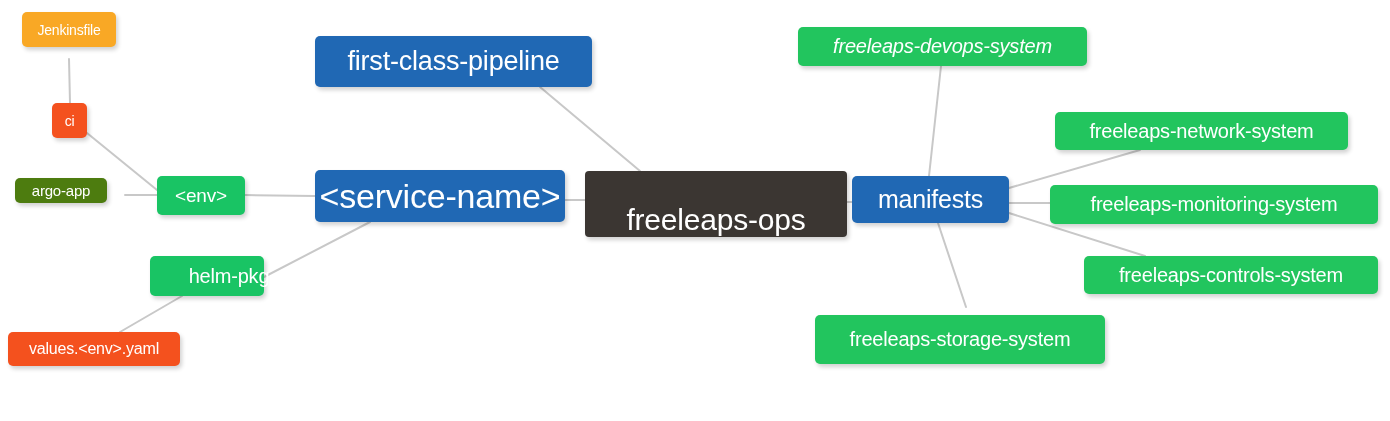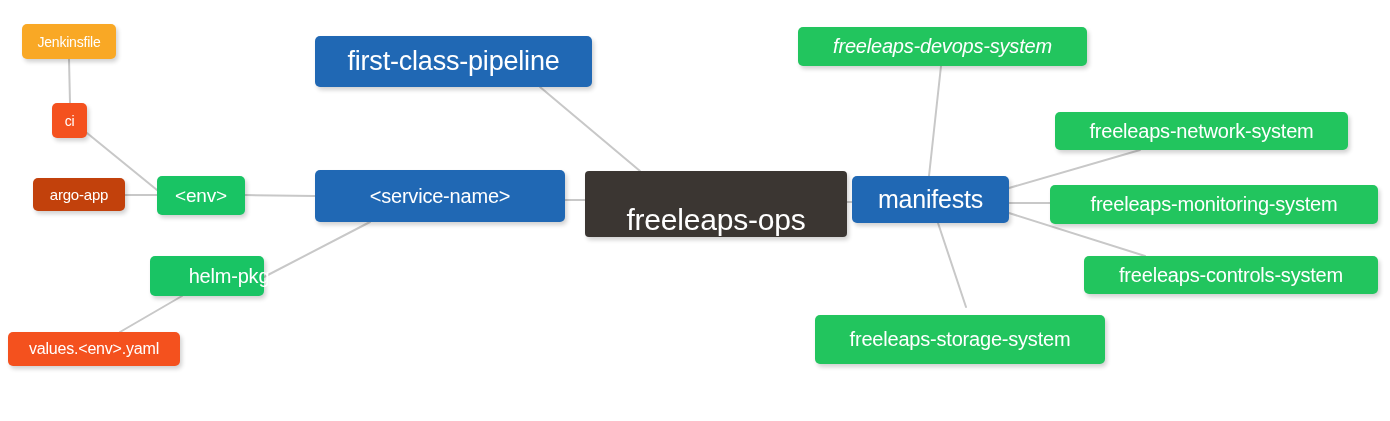--- a/index.html
+++ b/index.html
@@ -57,42 +57,42 @@
       <line x1="540" y1="87" x2="640" y2="171" stroke="#c8c8c8" stroke-width="2" stroke-linecap="round"></line>
       <line x1="565" y1="200" x2="585" y2="200" stroke="#c8c8c8" stroke-width="2" stroke-linecap="round"></line>
       <line x1="847" y1="202" x2="852" y2="202" stroke="#c8c8c8" stroke-width="2" stroke-linecap="round"></line>
       <line x1="941" y1="66" x2="929" y2="176" stroke="#c8c8c8" stroke-width="2" stroke-linecap="round"></line>
       <line x1="1009" y1="188" x2="1140" y2="150" stroke="#c8c8c8" stroke-width="2" stroke-linecap="round"></line>
       <line x1="1009" y1="203" x2="1050" y2="203" stroke="#c8c8c8" stroke-width="2" stroke-linecap="round"></line>
       <line x1="1009" y1="213" x2="1145" y2="256" stroke="#c8c8c8" stroke-width="2" stroke-linecap="round"></line>
       <line x1="938" y1="223" x2="966" y2="307" stroke="#c8c8c8" stroke-width="2" stroke-linecap="round"></line>
     </svg>
   <div id="node-layer">
-      <div class="node" style="left: 22px; top: 24px; width: 94px; height: 35px; background: rgb(249, 168, 37); font-size: 14px;">
+      <div class="node" style="left: 22px; top: 12px; width: 94px; height: 35px; background: rgb(249, 168, 37); font-size: 14px;">
         <span>Jenkinsfile</span>
       </div>
       <div class="node" style="left: 52px; top: 103px; width: 35px; height: 35px; background: rgb(244, 81, 30); font-size: 14px; text-align: center;">
         <span>ci</span>
       </div>
-      <div class="node" style="left: 33px; top: 178px; width: 92px; height: 33px; background: #c2410c; font-size: 15px;">
+      <div class="node" style="left: 15px; top: 178px; width: 92px; height: 25px; background: #4d7c0f; font-size: 15px;">
         <span>argo-app</span>
       </div>
       <div class="node" style="left: 157px; top: 176px; width: 88px; height: 39px; background: rgb(25, 196, 100); font-size: 19px;">
         <span>&lt;env&gt;</span>
       </div>
       <div class="node" style="left: 150px; top: 256px; width: 114px; height: 40px; background: rgb(25, 196, 100); font-size: 20px; padding-left: 44px;">
         <span>helm-pkg</span>
       </div>
       <div class="node" style="left: 8px; top: 332px; width: 172px; height: 34px; background: rgb(244, 81, 30); font-size: 16px;">
         <span>values.&lt;env&gt;.yaml</span>
       </div>
       <div class="node" style="left: 315px; top: 36px; width: 277px; height: 51px; background: rgb(32, 104, 180); font-size: 27px;">
         <span>first-class-pipeline</span>
       </div>
-      <div class="node" style="left: 315px; top: 170px; width: 250px; height: 52px; background: rgb(32, 104, 180); font-size: 20px;">
+      <div class="node" style="left: 315px; top: 170px; width: 250px; height: 52px; background: rgb(32, 104, 180); font-size: 34px;">
         <span>&lt;service-name&gt;</span>
       </div>
       <div class="node root" style="left: 585px; top: 171px; width: 262px; height: 66px; background: rgb(59, 54, 50); font-size: 30px; align-items: flex-end;">
         <span>freeleaps-ops</span>
       </div>
       <div class="node" style="left: 852px; top: 176px; width: 157px; height: 47px; background: rgb(32, 104, 180); font-size: 25px;">
         <span>manifests</span>
       </div>
       <div class="node" style="left: 798px; top: 27px; width: 289px; height: 39px; background: rgb(34, 197, 94); font-size: 20px; font-style: italic;">
         <span>freeleaps-devops-system</span>

